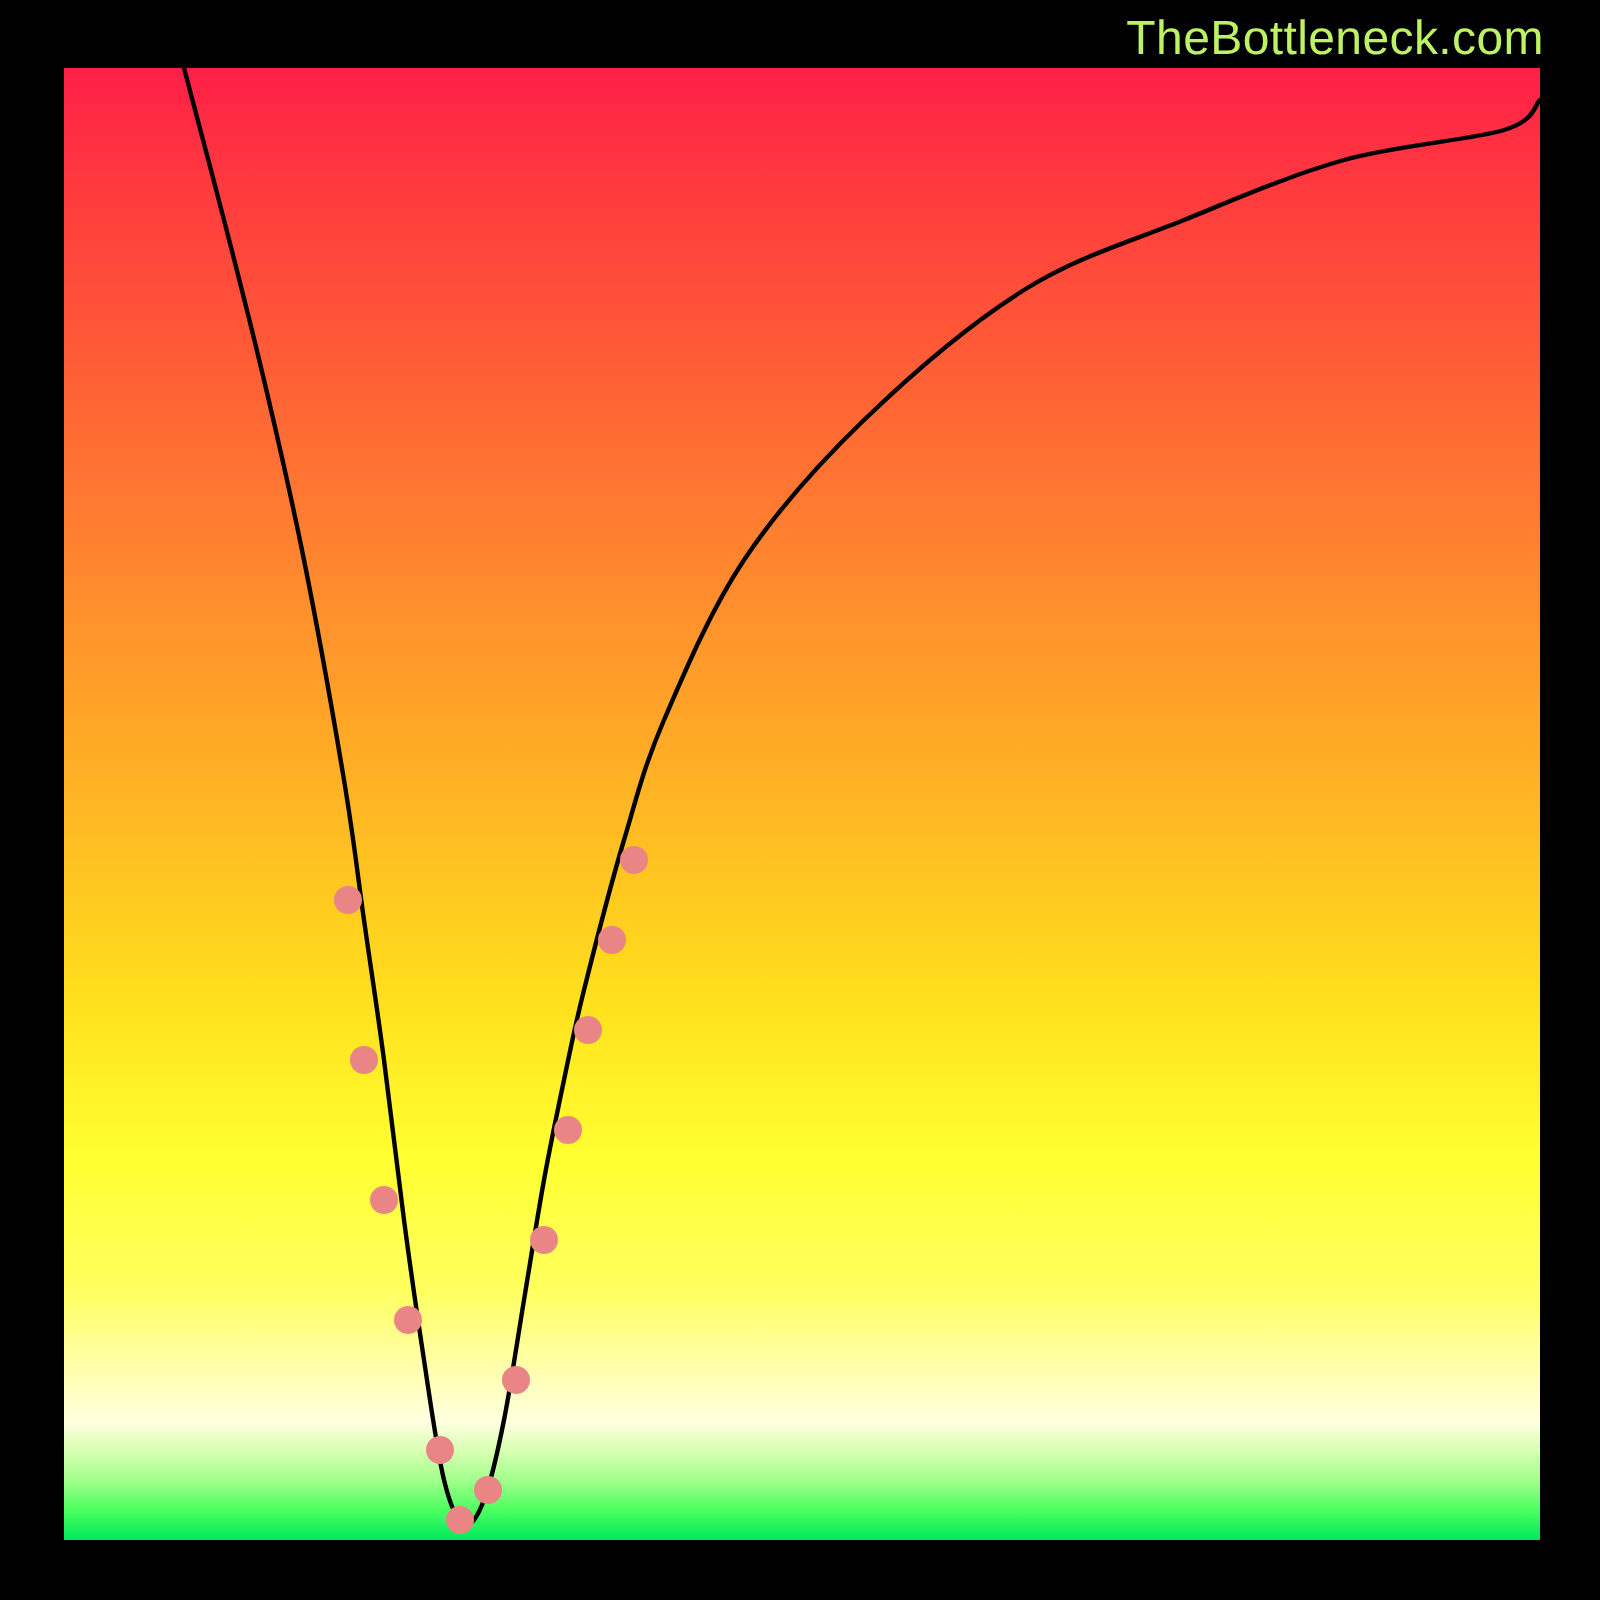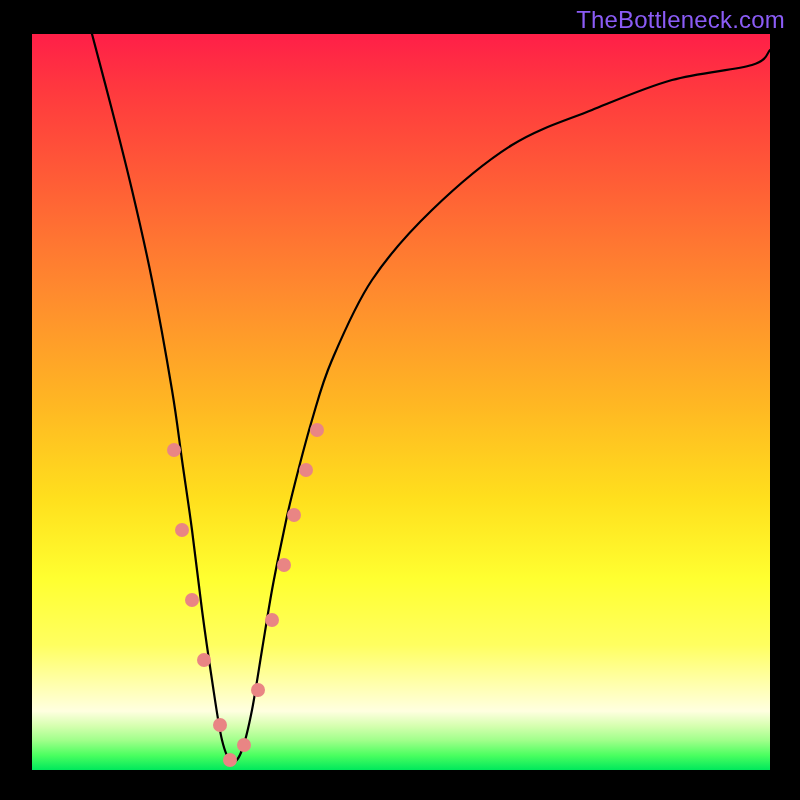--- a/index.html
+++ b/index.html
@@ -13,22 +13,22 @@
   }
   .frame {
     position: relative;
     width: 800px;
     height: 800px;
     background: #000;
   }
   .watermark {
     position: absolute;
     top: 6px;
-    right: 15px;
-    color: #8b5cf6;
+    right: 28px;
+    color: #bef264;
     font-size: 24px;
     font-weight: 500;
     letter-spacing: 0.2px;
     z-index: 20;
   }
   .plot-area {
     position: absolute;
     left: 32px;
     top: 34px;
     width: 738px;

